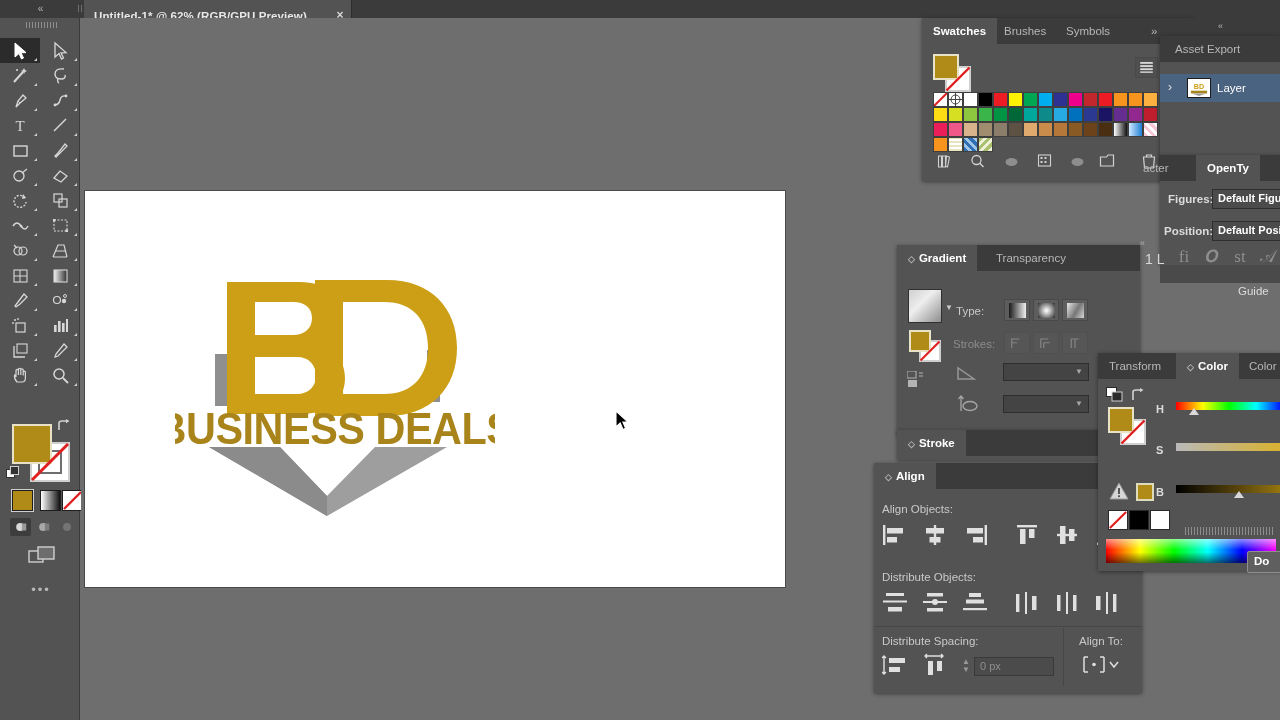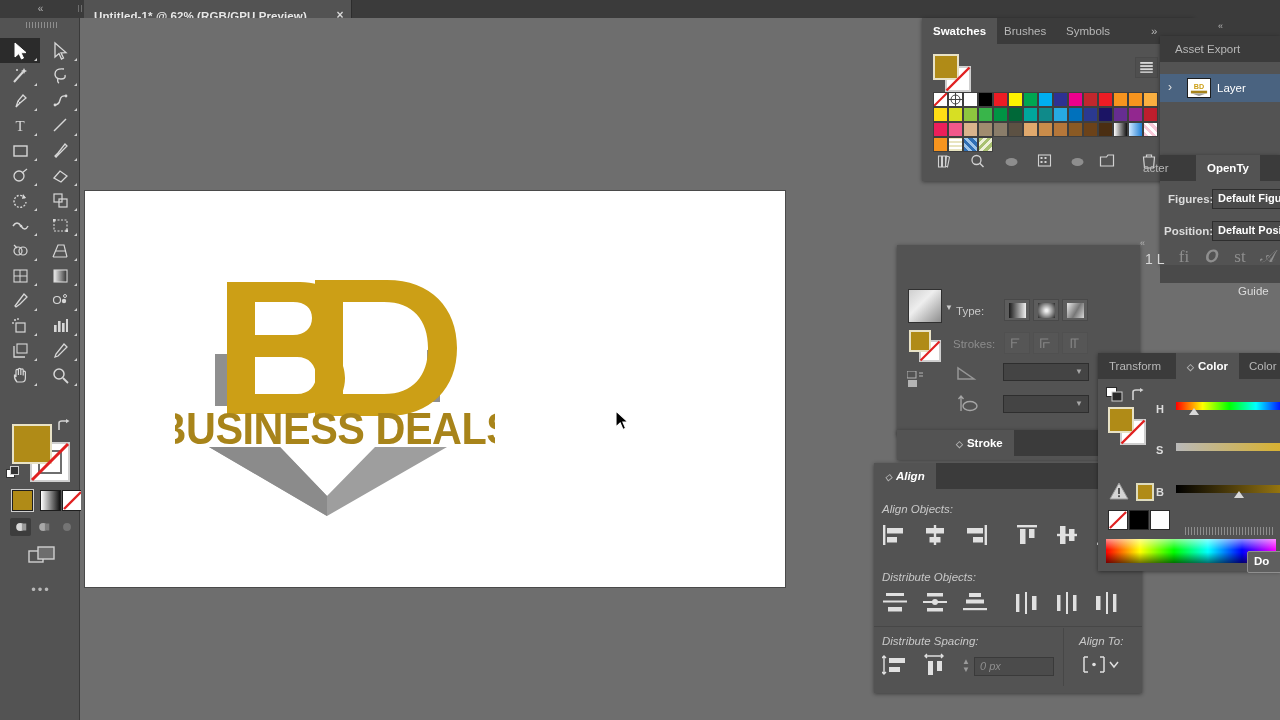--- a/index.html
+++ b/index.html
@@ -90,23 +90,23 @@
   #swatchPanel { left:922px; top:18px; width:272px; height:163px; }
   #swGrid { left:933px; top:92px; width:240px; }
   .swRow { display:flex; }
   .swCell { width:15px; height:15px; border:1px solid #3f3f3f; }
   #swScroll { left:1171px; top:92px; width:16px; height:62px; background:#4a4a4a;
       border:1px solid #3a3a3a; }
 
   
   #gradPanel { left:897px; top:245px; width:243px; height:190px; }
   
-  #strokePanel { left:897px; top:430px; width:243px; height:30px;padding-left:48px; }
+  #strokePanel { left:897px; top:430px; width:243px; height:30px; }
   
-  #alignPanel { left:874px; top:463px; width:268px; height:230px;font-style:italic; }
+  #alignPanel { left:874px; top:463px; width:268px; height:230px; }
   
   #colorPanel { left:1098px; top:314px; width:182px; height:218px;margin-top:39px; }
   
   #assetPanel { left:1160px; top:36px; width:120px; height:130px; }
   #typePanel  { left:1160px; top:155px; width:120px; height:110px; }
 
   .alignIcon { position:absolute; width:28px; height:26px; cursor:pointer; }
 </style>
 </head>
 <body>
@@ -700,20 +700,26 @@
       </svg></div>
     <div class="abs" style="left: 168px; top: 2px; width: 20px; height: 18px; cursor: pointer;"><svg viewBox="0 0 17 18" style="width:18px;height:18px">
         <path d="M2 5 L8 5 L9.5 3 L15 3 L15 14 L2 14 Z" fill="none" stroke="#d2d2d2" stroke-width="1.2"></path>
       </svg></div>
     <div class="abs" style="left: 210px; top: 2px; width: 20px; height: 18px; cursor: pointer;"><svg viewBox="0 0 17 18" style="width:18px;height:18px">
         <path d="M3 5 L14 5 L13 16 L4 16 Z M6 5 L6 3 L11 3 L11 5" fill="none" stroke="#d2d2d2" stroke-width="1.2"></path>
       </svg></div>
   </div>
 
 <div class="abs panel" id="gradPanel">
+  <div class="ptabbar">
+    <div class="ptab active" style="left:0">
+      <span class="ptitle-dot">◇</span><span>Gradient</span>
+    </div>
+    <div class="ptab" style="left:88px">Transparency</div>
+  </div>
   <div class="abs" style="left:243px;top:-7px;color:#b4b4b4;font-size:9px;letter-spacing:-1px">«</div>
 
   <div class="abs" style="left:11px;top:44px;width:34px;height:34px;background:linear-gradient(135deg,#cfcfcf,#eee 40%,#8d8d8d);border:1px solid #303030"></div>
   <div class="abs" style="left:48px;top:58px;color:#c9c9c9;font-size:8px">▼</div>
 
   <div class="abs" style="left:12px;top:85px;width:22px;height:22px;background:#b08b17;border:2px solid #e8e2c6;z-index:3"></div>
   <div class="abs" style="left:22px;top:95px;width:22px;height:22px;background:#fff;border:2px solid #cfcfcf;z-index:2"></div>
   <svg class="abs" style="left:22px;top:95px;width:22px;height:22px;z-index:4" viewBox="0 0 22 22">
     <line x1="1.5" y1="20.5" x2="20.5" y2="1.5" stroke="#e02020" stroke-width="2.2"></line>
   </svg>

